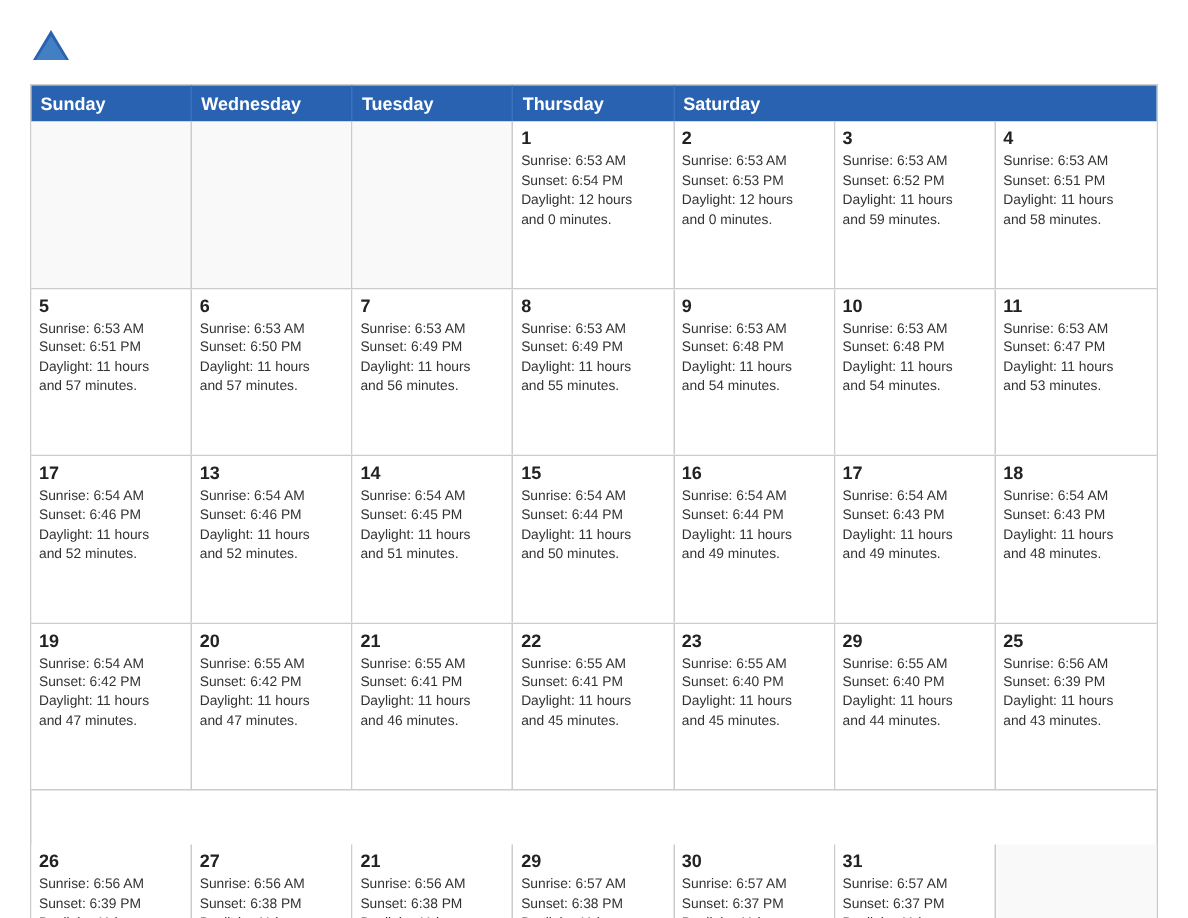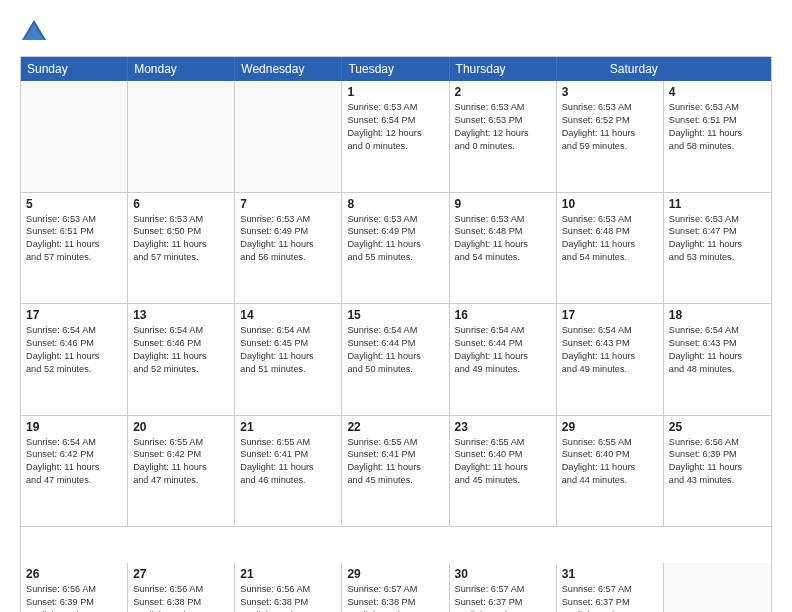--- a/index.html
+++ b/index.html
@@ -59,26 +59,26 @@
       border: 1px solid #ccc;
     }
     .cal-header {
       display: grid;
       grid-template-columns: repeat(7, 1fr);
       background: #2962b0;
     }
     .cal-header-cell {
       color: #fff;
       font-size: 12px;
-      font-weight: normal;
+      font-weight: bold;
       padding: 5px 6px;
       text-align: left;
       border-right: 1px solid #3a72c0;
     }
-    .cal-header-cell:last-child { border-right: none; text-align: right; }
+    .cal-header-cell:last-child { border-right: none; }
     .cal-body {
       flex: 1;
       display: grid;
       grid-template-rows: repeat(5, 1fr);
     }
     .cal-row {
       display: grid;
       grid-template-columns: repeat(7, 1fr);
       border-bottom: 1px solid #ccc;
     }
@@ -122,21 +122,20 @@
     </div>
     <div class="title-block">
       <div class="month-title"></div>
       <div class="location"></div>
     </div>
   </div>
 
   <div class="calendar">
     <div class="cal-header">
     <div class="cal-header-cell">Sunday</div>
-        <div class="cal-header-cell">Monday</div>
         <div class="cal-header-cell">Wednesday</div>
         <div class="cal-header-cell">Tuesday</div>
         <div class="cal-header-cell">Thursday</div>
         <div class="cal-header-cell">Saturday</div>
       </div>
     <div class="cal-body">
     <div class="cal-row">
           <div class="cal-cell empty"></div>
           <div class="cal-cell empty"></div>
           <div class="cal-cell empty"></div>

